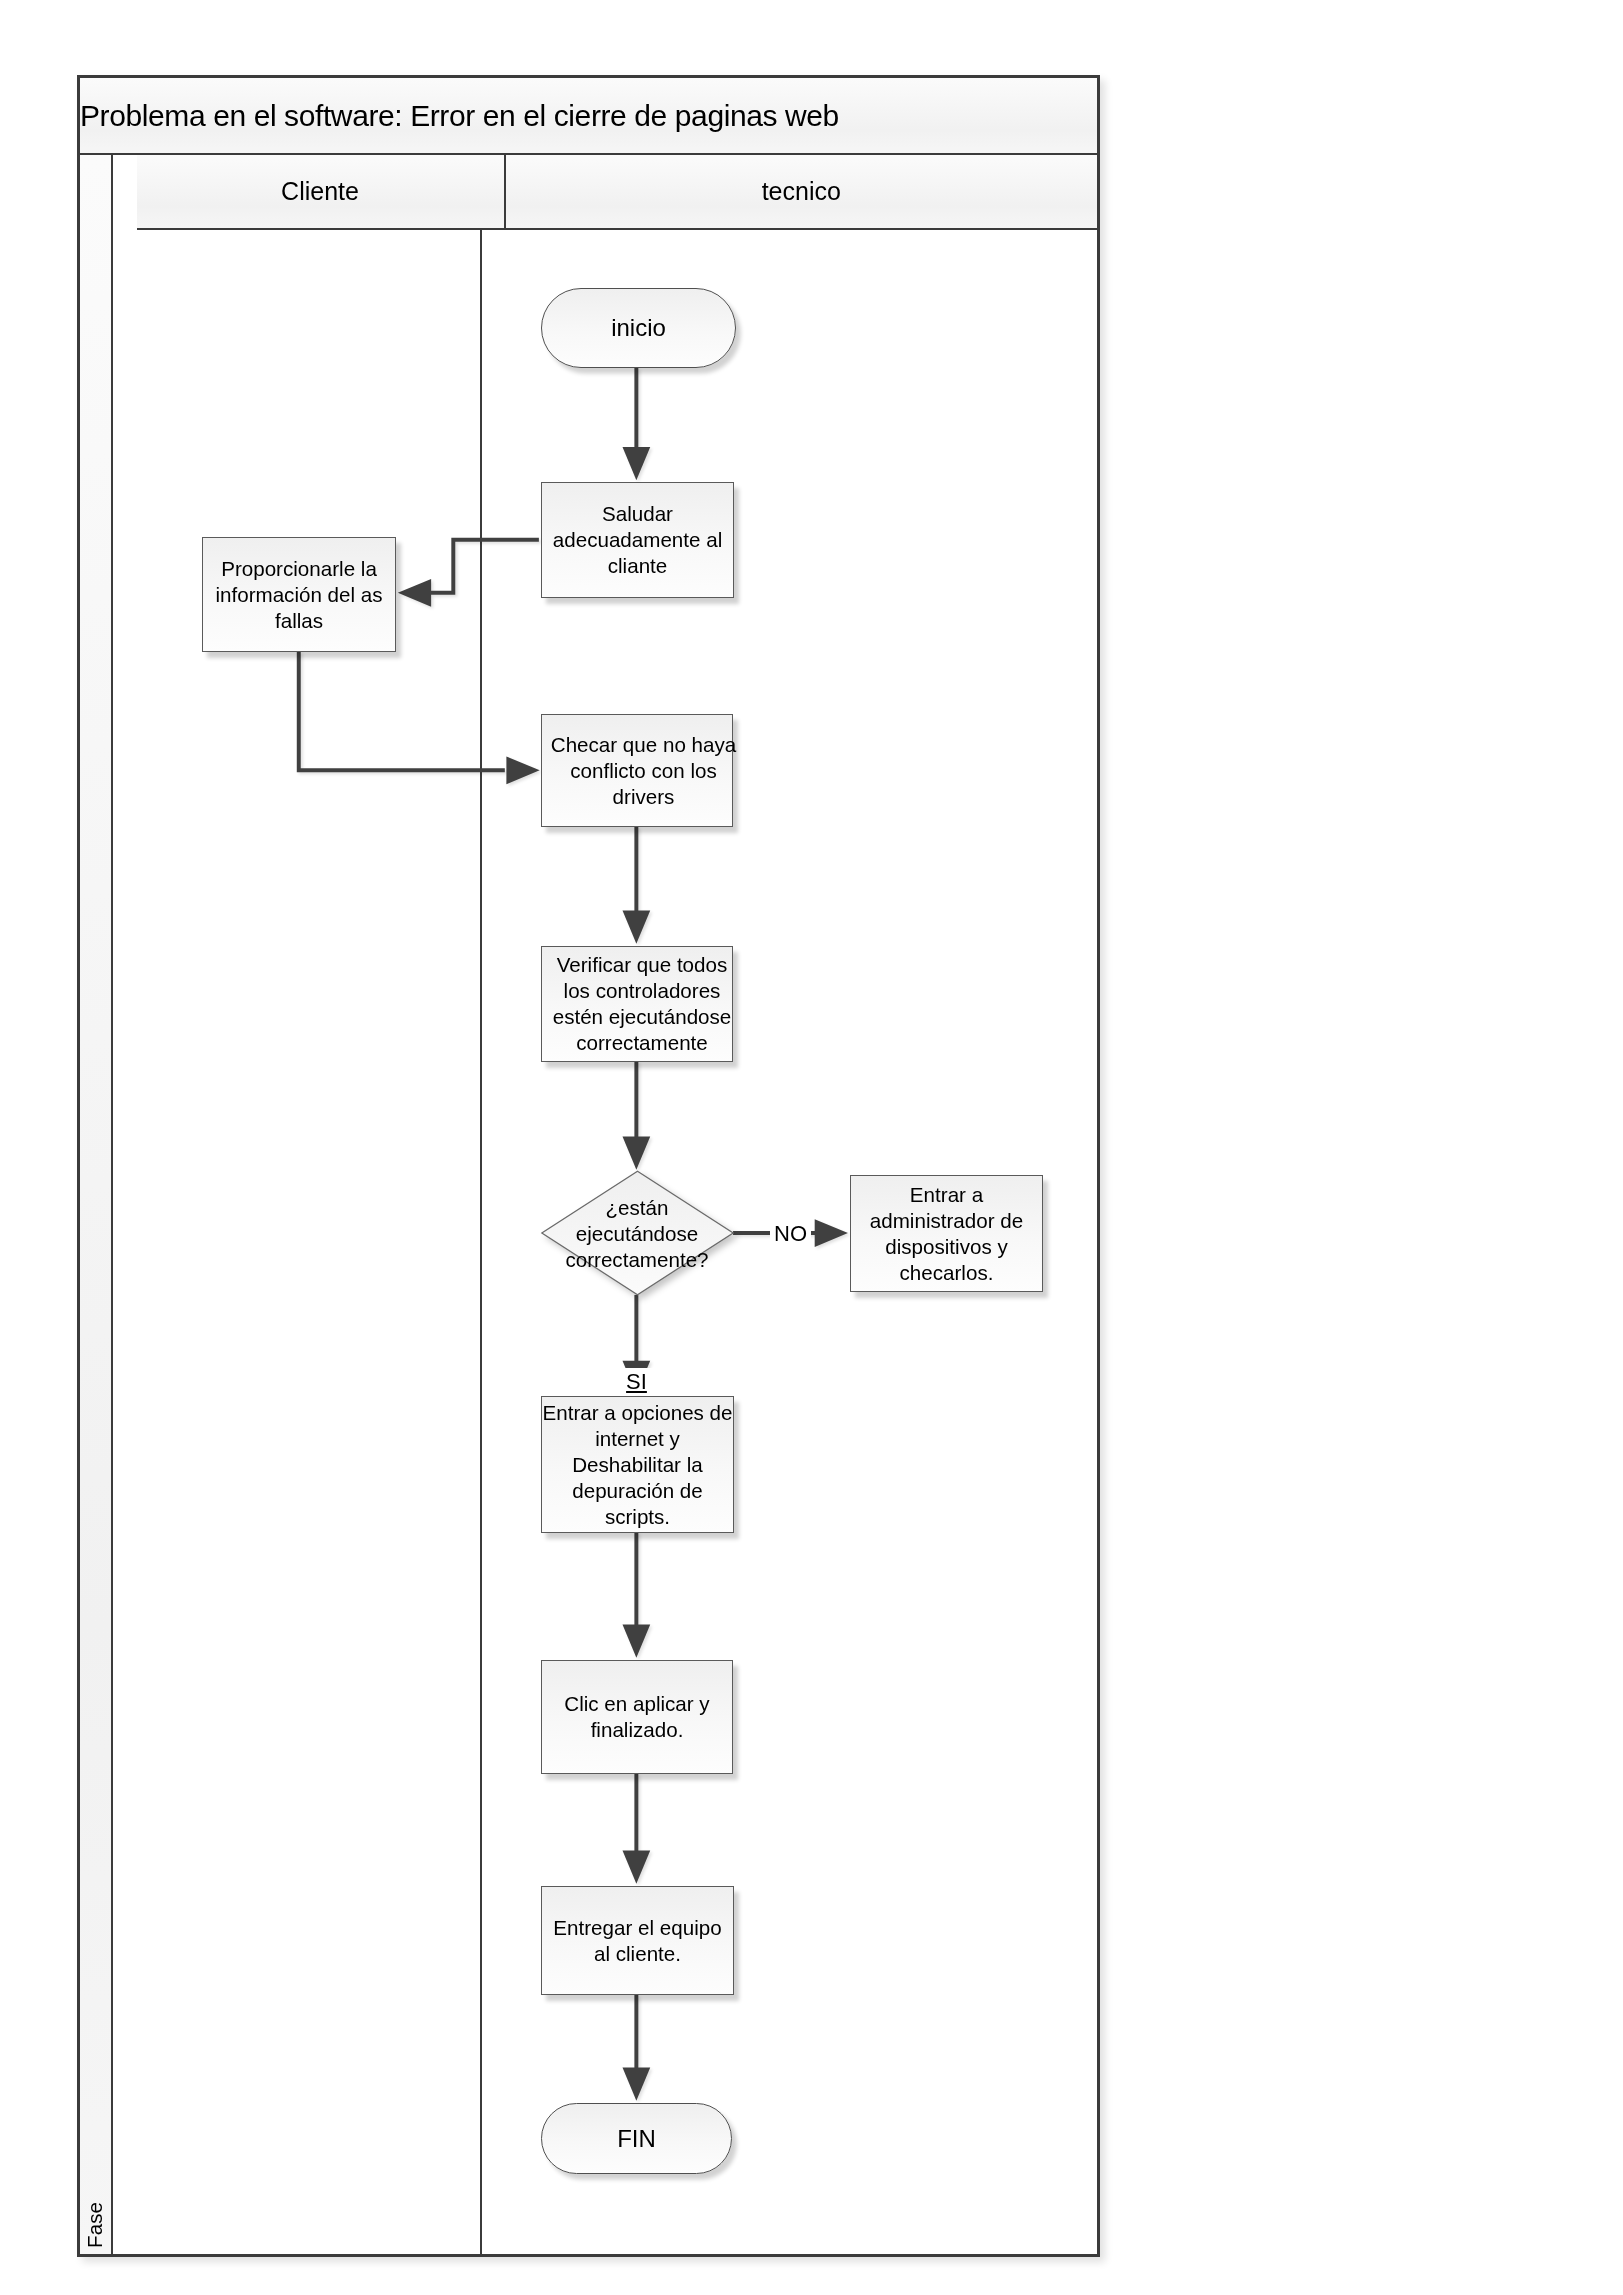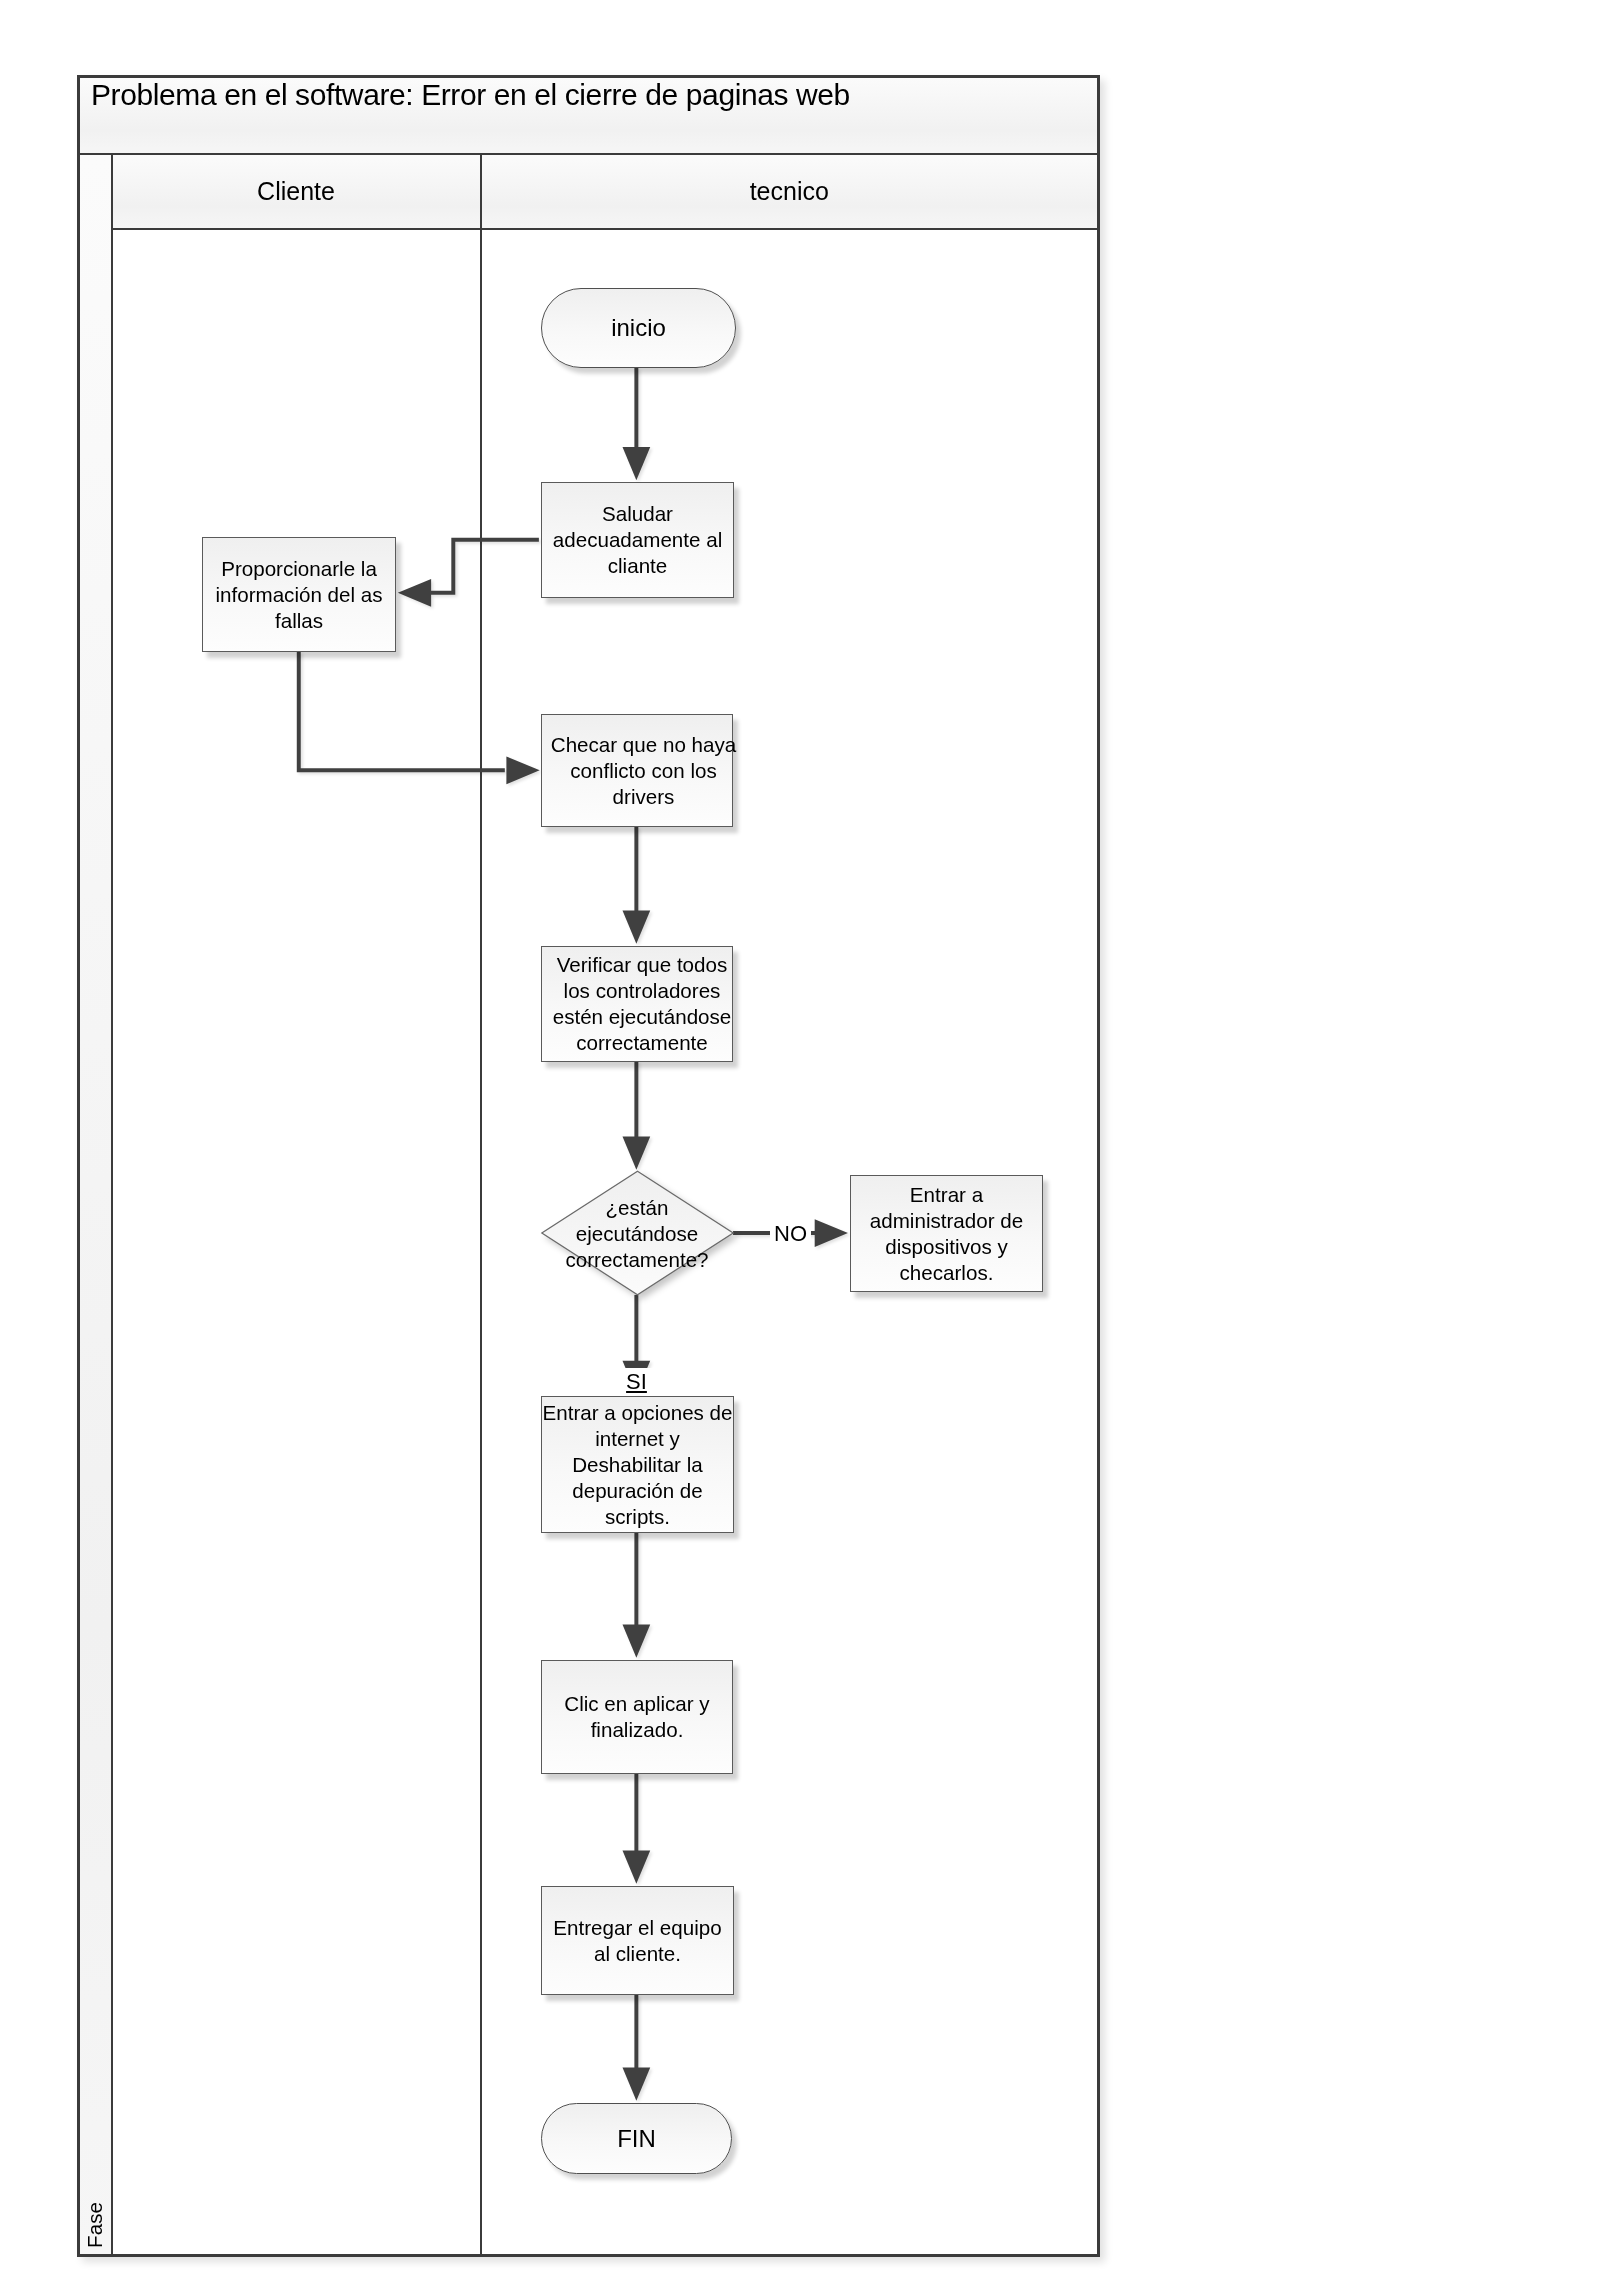--- a/index.html
+++ b/index.html
@@ -21,22 +21,21 @@
     border: 3.2px solid #3b3b3b;
     box-sizing: border-box;
     background: #ffffff;
     box-shadow: 4.8px 4.8px 8px rgba(0,0,0,0.12);
   }
   .grad { background: linear-gradient(180deg, #fbfbfb 0%, #f1f1f1 70%, #f6f6f6 100%); }
   .title-bar {
     height: 77px;
     box-sizing: border-box;
     border-bottom: 2.4px solid #3b3b3b;
-    display: flex; align-items: flex-start;
-    padding-left: 11px;
+    display: flex; align-items: center;
     font-size: 30px;
     letter-spacing: -0.4px;
   }
   .frame-body { display: flex; height: calc(100% - 77px); }
   .fase-cell {
     width: 32.5px;
     box-sizing: border-box;
     border-right: 2.4px solid #3b3b3b;
     position: relative;
   }
@@ -48,20 +47,21 @@
     transform: rotate(-90deg);
     font-size: 20.6px;
     white-space: nowrap;
   }
   .lanes { flex: 1; display: flex; flex-direction: column; }
   .header-row {
     height: 75px;
     box-sizing: border-box;
     border-bottom: 2.4px solid #3b3b3b;
     display: flex;
+    margin-left: 24px;
   }
   .header-cell {
     display: flex; align-items: center; justify-content: center;
     font-size: 25px;
     box-sizing: border-box;
   }
   .header-cliente { width: 369px; border-right: 2.4px solid #3b3b3b; }
   .header-tecnico { flex: 1; }
   .lane-row { flex: 1; display: flex; }
   .lane-cliente { width: 369px; box-sizing: border-box; border-right: 2.4px solid #3b3b3b; }

